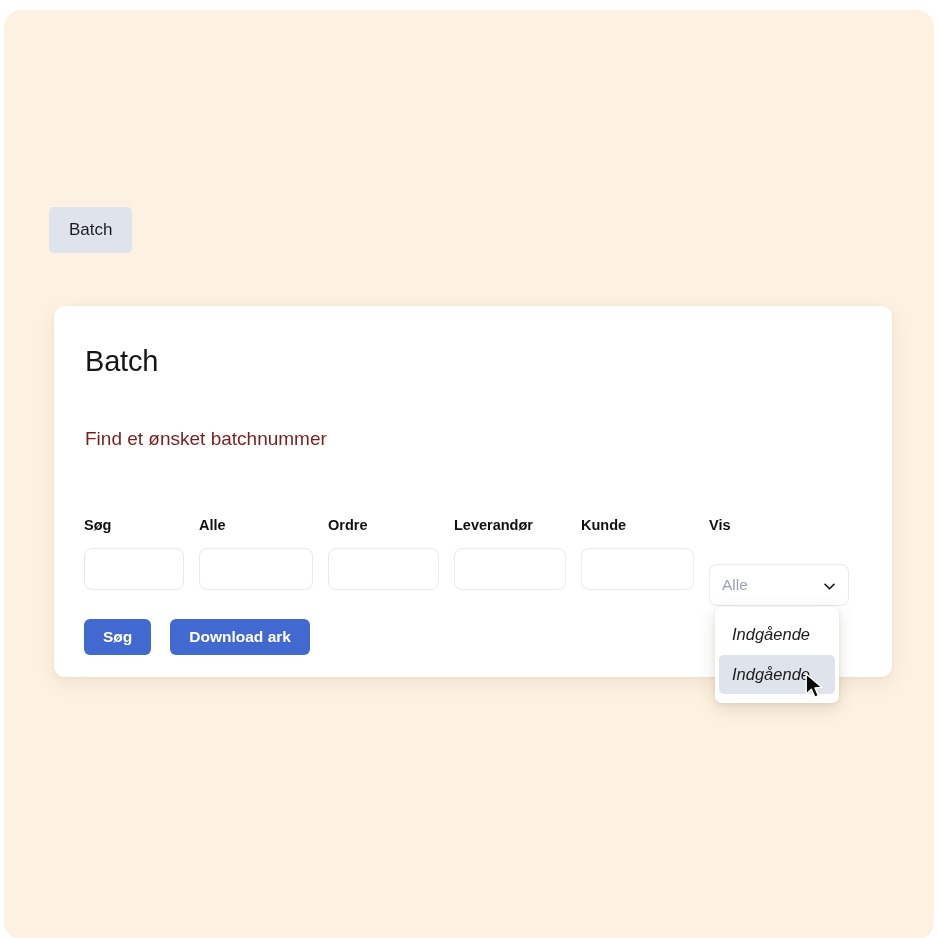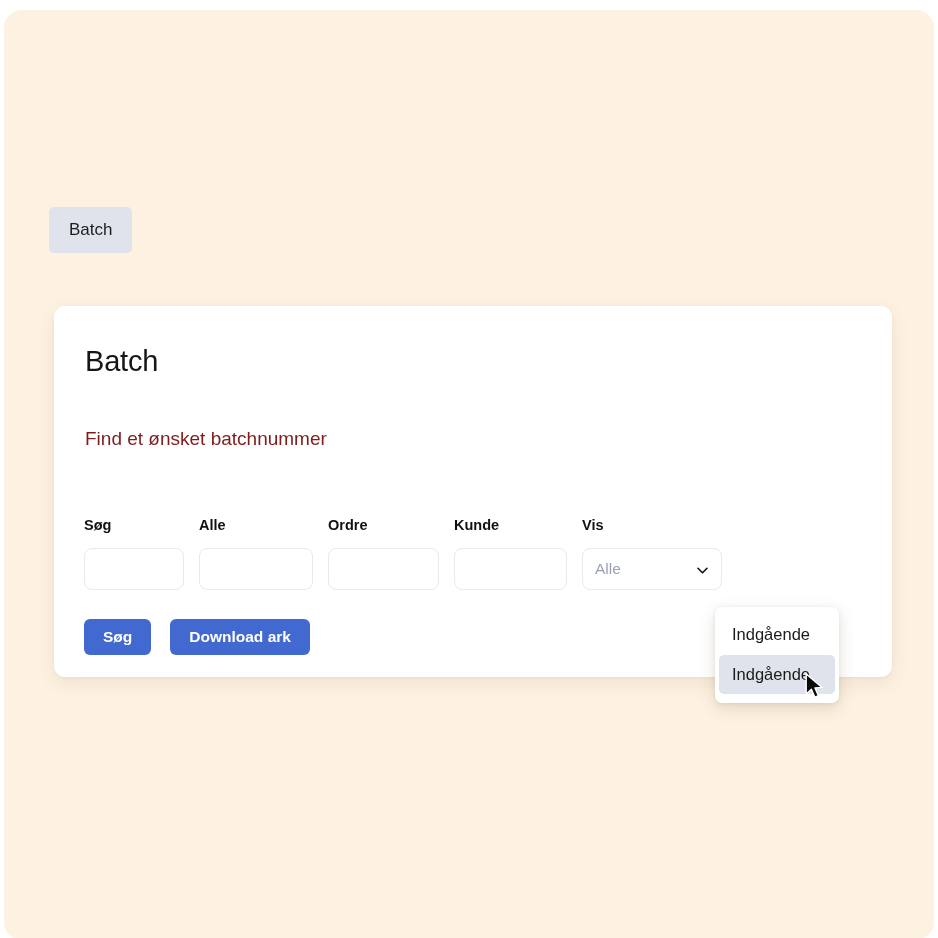--- a/index.html
+++ b/index.html
@@ -96,21 +96,21 @@
     top: 212px;
     display: flex;
     align-items: flex-start;
   }
 
   .field {
     display: flex;
     flex-direction: column;
     margin-right: 15px;
   }
-  .field:last-child { margin-right: 0; }
+  .field:last-child { margin-right: 0; gap: 16px; }
 
   .field-label {
     font-size: 14.5px;
     font-weight: bold;
     color: #111111;
     line-height: 1;
     margin-bottom: 15px;
     white-space: nowrap;
   }
 
@@ -172,20 +172,21 @@
     left: 711px;
     top: 597px;
     width: 124px;
     background: #ffffff;
     border-radius: 7px;
     box-shadow: 0 5px 16px rgba(110, 90, 60, 0.18),
                 0 1px 4px rgba(110, 90, 60, 0.10);
     padding: 8px 0 9px 0;
     z-index: 40;
     box-sizing: border-box;
+    font-style: italic;
   }
   .dd-item {
     font-size: 16.5px;
     color: #1b1b1b;
     line-height: 1;
     padding: 11px 0 12px 13px;
     margin: 0 4px;
     border-radius: 5px;
     cursor: pointer;
     white-space: nowrap;
@@ -255,20 +256,24 @@
         <div class="field">
           <div class="field-label">Alle</div>
           <input class="field-input w-vare" type="text" placeholder="" style="">
         </div>
 
         <div class="field">
           <div class="field-label">Ordre</div>
           <input class="field-input w-kunde" type="text" placeholder="" style="">
         </div>
 
+        <div class="field">
+          <div class="field-label">Leverandør</div>
+          <input class="field-input w-leverandor" type="text" placeholder="" style="">
+        </div>
 
         <div class="field">
           <div class="field-label">Kunde</div>
           <input class="field-input w-ordre" type="text" placeholder="" style="">
         </div>
 
         <div class="field">
           <div class="field-label">Vis</div>
           <div class="select-wrap">
             <div class="select-box">

